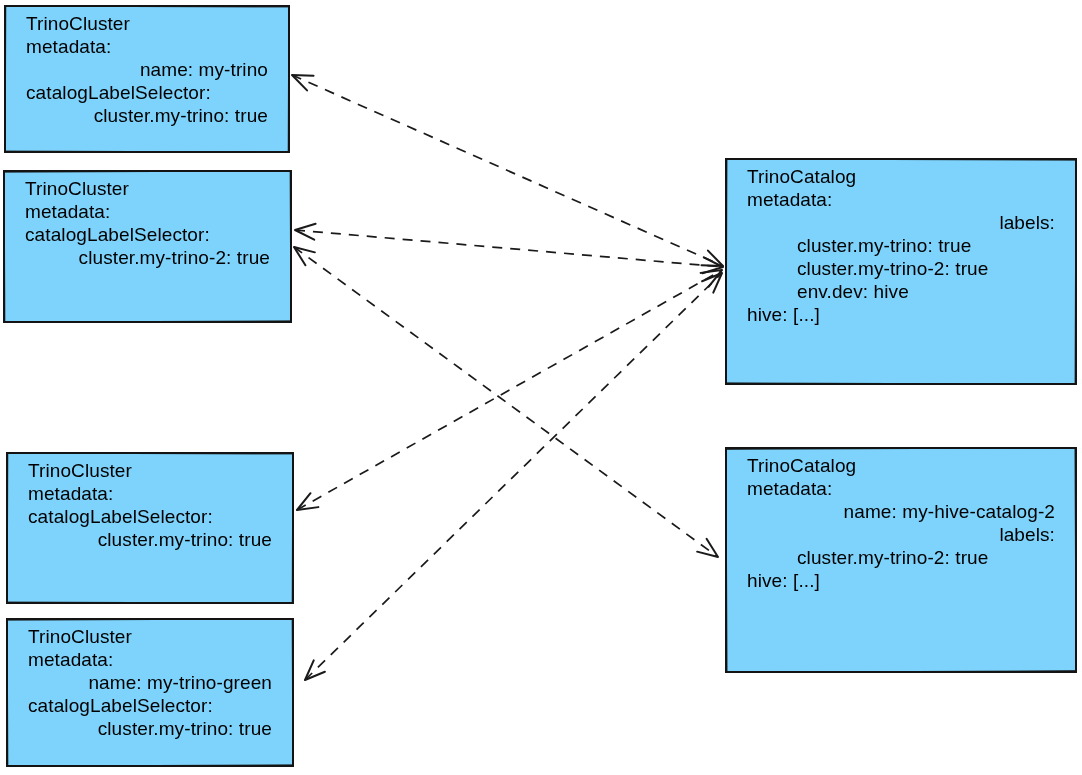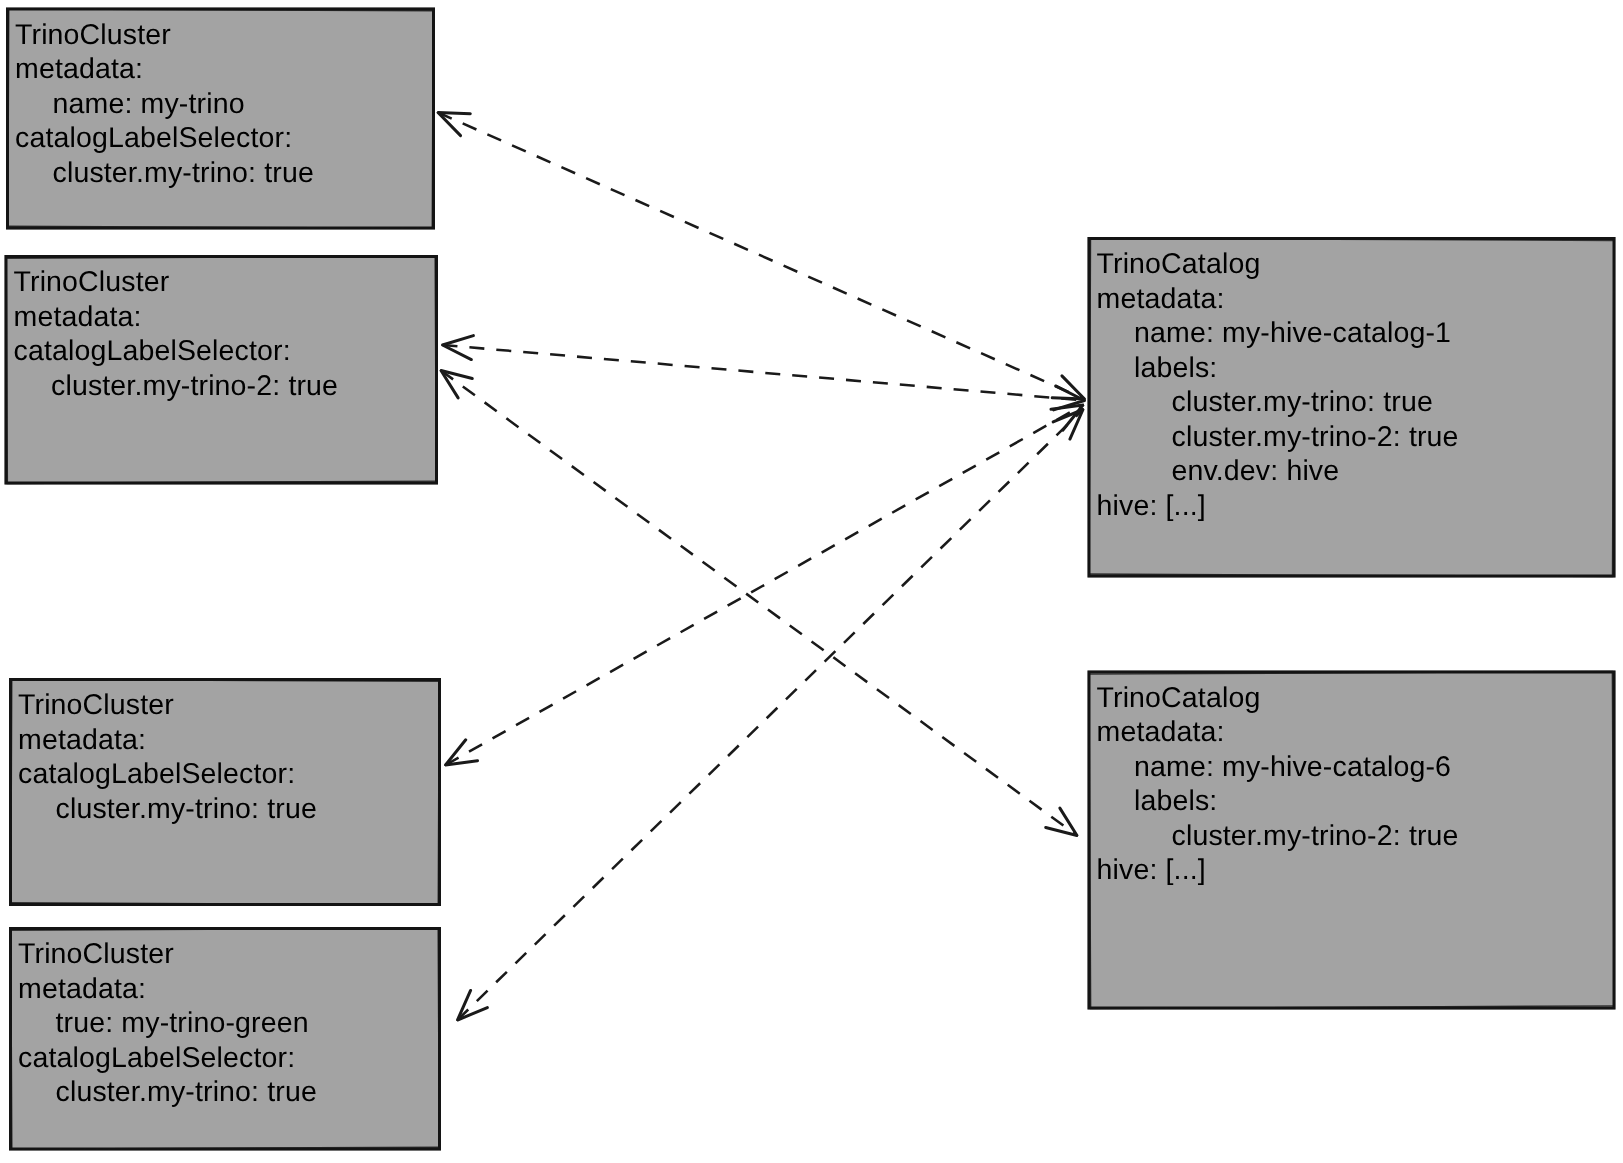--- a/index.html
+++ b/index.html
@@ -19,44 +19,44 @@
   .edges-layer {
     position: absolute;
     left: 0;
     top: 0;
     width: 1082px;
     height: 775px;
     pointer-events: none;
   }
   .node {
     position: absolute;
-    background: #a3a3a3;
+    background: #7dd3fc;
     border: 2px solid #141414;
     box-sizing: border-box;
-    padding: 5px 4px;
+    padding: 5px 20px;
   }
   
   .node::after {
     content: "";
     position: absolute;
     inset: -1px;
     border: 1.2px solid rgba(20,20,20,0.8);
     transform: rotate(0.25deg);
     pointer-events: none;
   }
   .node:nth-of-type(even)::after {
     transform: rotate(-0.3deg);
   }
   .ln {
     font-size: 19px;
     line-height: 23px;
     white-space: nowrap;
     letter-spacing: 0.1px;
   }
-  .i1 { padding-left: 25px; }
+  .i1 { padding-left: 25px; text-align: right; }
   .i2 { padding-left: 50px; }
 </style>
 </head>
 <body>
 
 <div class="stage">
 
   <svg class="edges-layer" viewBox="0 0 1082 775" xmlns="http://www.w3.org/2000/svg">
     <defs>
       <marker id="ah" viewBox="0 0 24 20" refX="23" refY="10" markerWidth="24" markerHeight="20" markerUnits="userSpaceOnUse" orient="auto-start-reverse">
@@ -88,38 +88,37 @@
   <div class="node" style="left:6px; top:452px; width:288px; height:152px;">
     <div class="ln">TrinoCluster</div>
     <div class="ln">metadata:</div>
     <div class="ln">catalogLabelSelector:</div>
     <div class="ln i1">cluster.my-trino: true</div>
   </div>
 
   <div class="node" style="left:6px; top:618px; width:288px; height:149px;">
     <div class="ln">TrinoCluster</div>
     <div class="ln">metadata:</div>
-    <div class="ln i1">true: my-trino-green</div>
+    <div class="ln i1">name: my-trino-green</div>
     <div class="ln">catalogLabelSelector:</div>
     <div class="ln i1">cluster.my-trino: true</div>
   </div>
 
   <div class="node" style="left:725px; top:158px; width:352px; height:227px;">
     <div class="ln">TrinoCatalog</div>
     <div class="ln">metadata:</div>
-    <div class="ln i1">name: my-hive-catalog-1</div>
     <div class="ln i1">labels:</div>
     <div class="ln i2">cluster.my-trino: true</div>
     <div class="ln i2">cluster.my-trino-2: true</div>
     <div class="ln i2">env.dev: hive</div>
     <div class="ln">hive: [...]</div>
   </div>
 
   <div class="node" style="left:725px; top:447px; width:352px; height:226px;">
     <div class="ln">TrinoCatalog</div>
     <div class="ln">metadata:</div>
-    <div class="ln i1">name: my-hive-catalog-6</div>
+    <div class="ln i1">name: my-hive-catalog-2</div>
     <div class="ln i1">labels:</div>
     <div class="ln i2">cluster.my-trino-2: true</div>
     <div class="ln">hive: [...]</div>
   </div>
 
 </div>
 
 </body></html>

